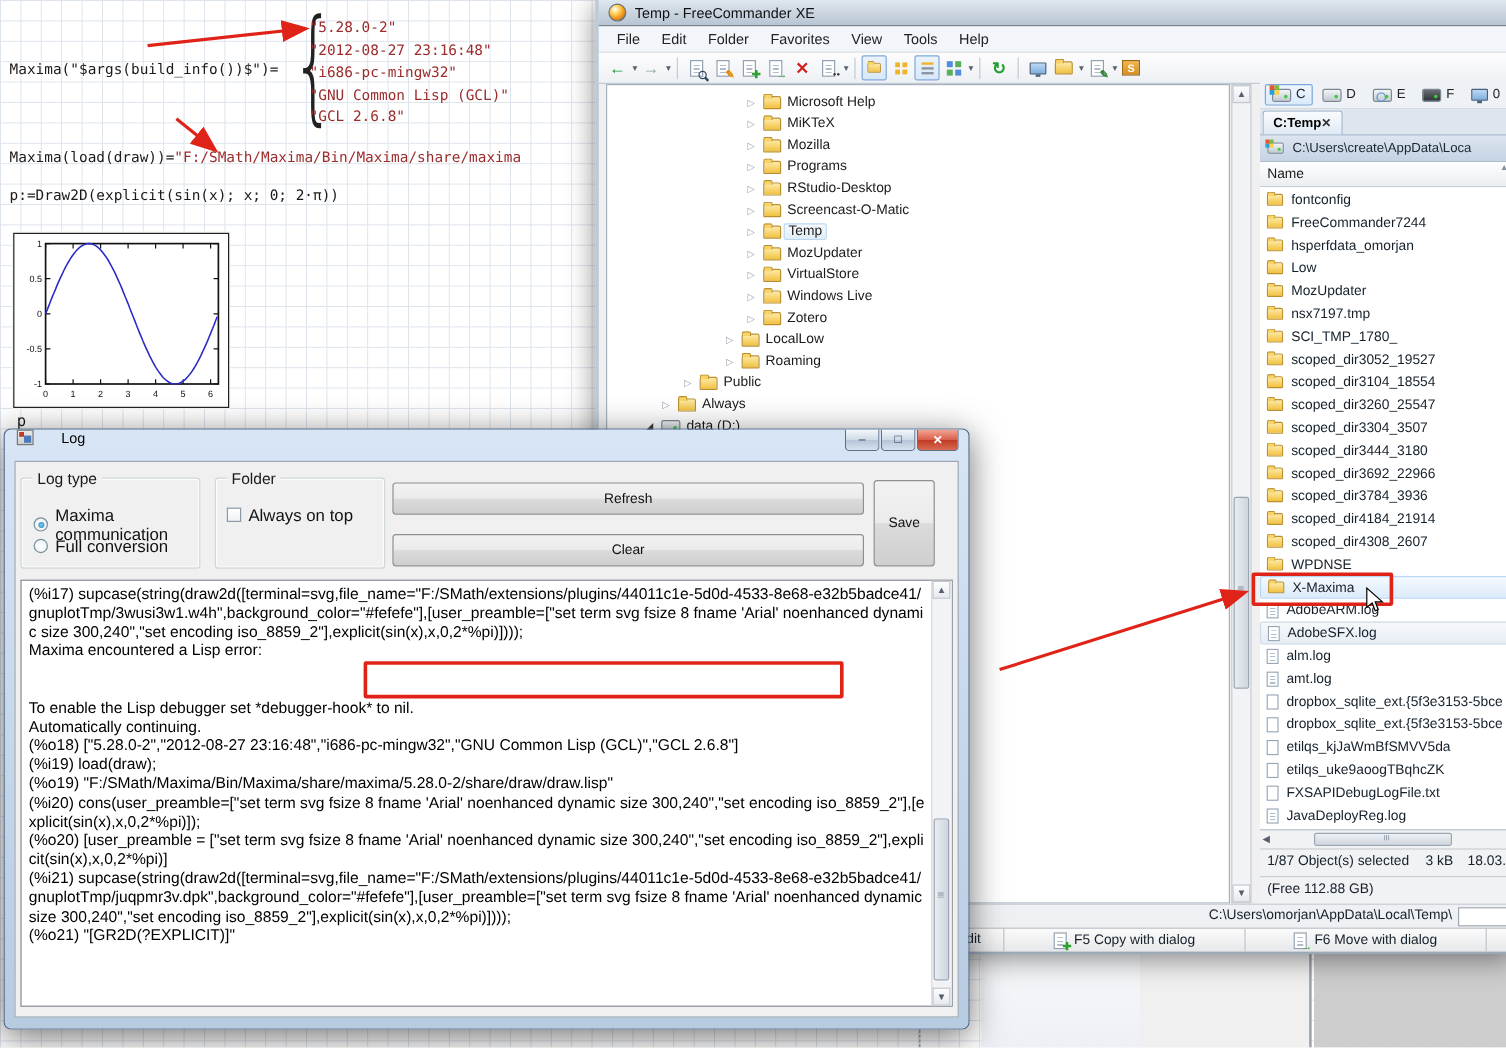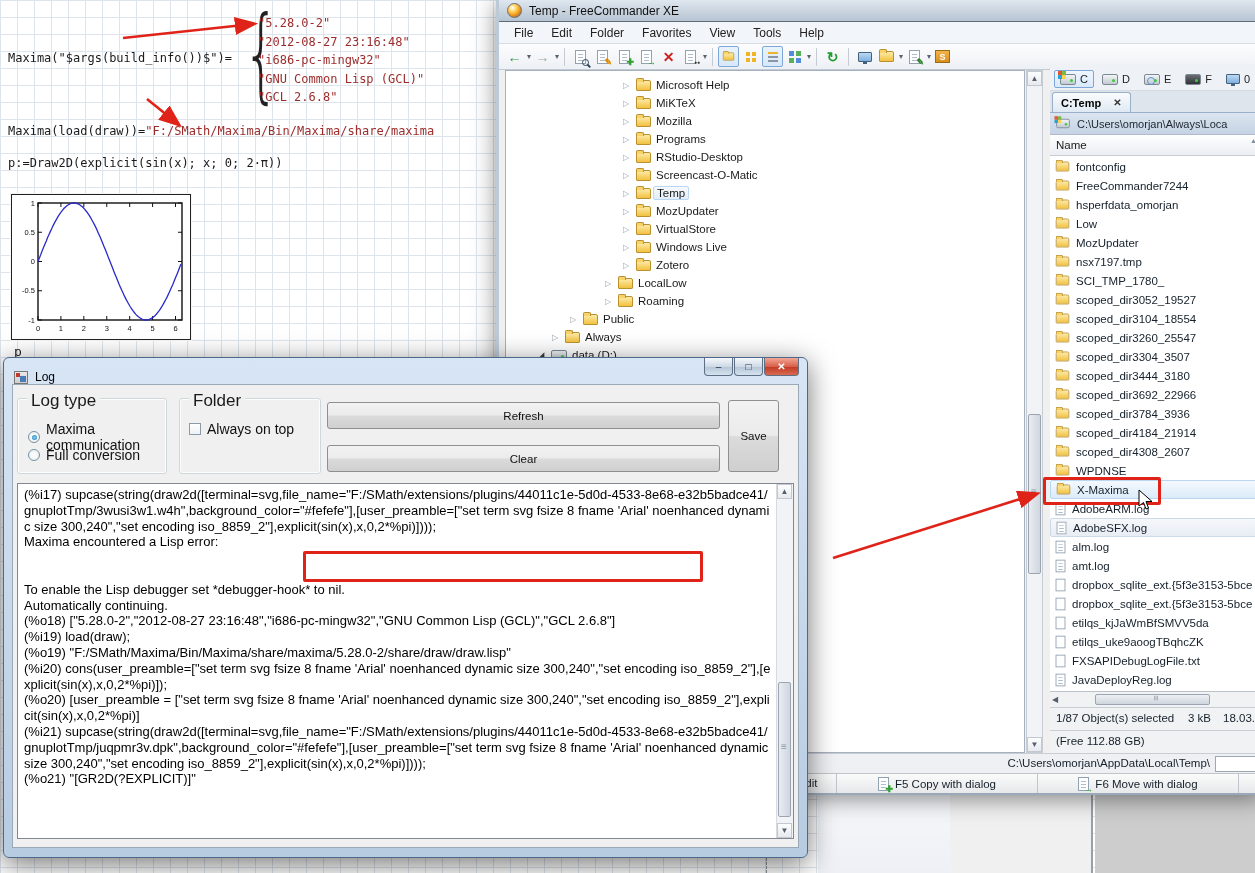--- a/index.html
+++ b/index.html
@@ -62,21 +62,21 @@
   .trow.sel .tlabel{background:linear-gradient(#f6fafd,#e3eef9);border:1px solid #b9d7f3;border-radius:2px;padding:0 3px;margin-left:-3px}
   #fc-treescroll{position:absolute;left:527px;top:70px;width:17px;height:683px;background:#f2f3f6;border:1px solid #c7ccd2}
   .sbarrow{position:absolute;left:0;width:15px;height:15px;font-size:8px;color:#55606c;display:flex;align-items:center;justify-content:center;background:linear-gradient(#fcfdfe,#e7eaee);border:1px solid #c3c8cf}
   .sbthumb{position:absolute;left:1px;width:13px;background:linear-gradient(90deg,#e9edf2,#cfd6de);border:1px solid #9aa5b1;border-radius:2px}
   .sbthumb::after{content:"≡";position:absolute;left:2px;top:50%;margin-top:-8px;font-size:10px;color:#8b97a4}
   #fc-right{position:absolute;left:551px;top:68px;width:215px;height:685px;display:flex;flex-direction:column}
   .drivebar{height:23px;background:#eef1f6;display:flex;align-items:center;gap:2px;padding-left:4px;border-bottom:1px solid #d4dae1}
   .drv{display:flex;align-items:center;gap:4px;padding:2px 5px;border:1px solid transparent;border-radius:2px;font-size:11px;color:#222;position:relative}
   .drv.sel{border-color:#7da6d9;background:linear-gradient(#eef6fe,#d9eafc)}
   .tabbar{height:22px;background:#dfe5ec;display:flex;align-items:flex-end;padding-left:2px;border-bottom:1px solid #9ab0c8}
-  .tab{height:20px;display:flex;align-items:center;gap:12px;padding:0 8px;background:linear-gradient(#fafcfe,#dfe9f3);border:1px solid #9ab0c8;border-bottom:none;border-radius:3px 3px 0 0;font-size:11px;font-weight:bold}
+  .tab{height:20px;display:flex;align-items:center;gap:0;padding:0 8px;background:linear-gradient(#fafcfe,#dfe9f3);border:1px solid #9ab0c8;border-bottom:none;border-radius:3px 3px 0 0;font-size:11px;font-weight:bold}
   .tabx{font-size:10px;color:#333;font-weight:bold}
   .pathrow{height:22px;background:linear-gradient(#dce5f0,#c5d3e4);display:flex;align-items:center;gap:6px;padding-left:5px;font-size:11px;color:#1c2530;border-bottom:1px solid #aebccd;white-space:nowrap;overflow:hidden}
   .hdr{height:21px;background:linear-gradient(#fefefe,#ebeef2);border-bottom:1px solid #c8cdd4;display:flex;align-items:center;padding:0 6px;font-size:11.5px;color:#1a1a1a;position:relative}
   .hdr .sort{position:absolute;right:8px;top:2px;font-size:7px;color:#7e8e9e}
   #fc-files{flex:1 1 auto;background:#fff;position:relative;overflow:hidden}
   .frow{position:absolute;left:0;width:260px;height:19px;display:flex;align-items:center;gap:6px;padding-left:5px;font-size:11.5px;color:#15202b;white-space:nowrap}
   .frow .fic{transform:scale(.9)}
   .frow.hot{background:linear-gradient(#f4f9fe,#dcebfa);border:1px solid #b9d7f3;border-radius:2px}
   .frow.sel2{background:linear-gradient(#f6f8fb,#e7edf4);border:1px solid #ccd9e6;border-radius:2px}
   .hscroll{height:16px;background:#f1f2f4;border-top:1px solid #bcc2c9;position:relative}
@@ -86,30 +86,30 @@
   .statrow{height:23px;background:#f1f2f4;border-top:1px solid #c9ced4;position:relative;font-size:11.5px;color:#15202b;overflow:hidden}
   .statrow span{position:absolute;top:4px;white-space:nowrap}
   .fc-pathbar{position:absolute;left:6px;top:753px;right:0;height:20px;background:#eef0f3;border-top:1px solid #c9ced4;font-size:11.5px;color:#15202b}
   .fc-pathbar .ptext{position:absolute;right:52px;top:3px;white-space:nowrap}
   .fc-pathbar .pedit{position:absolute;right:0;top:2px;width:47px;height:16px;background:#fff;border:1px solid #9fa8b2}
   .fc-btnbar{position:absolute;left:6px;top:773px;right:0;height:20px;background:linear-gradient(#fbfbfb,#e7e8ea);border-top:1px solid #c0c5cb;display:flex}
   .fcell{position:relative;height:100%;border-right:1px solid #c0c5cb;display:flex;align-items:center;justify-content:center;gap:6px;font-size:11.5px;color:#15202b;overflow:hidden}
   
   #dlg{left:3px;top:357px;width:805px;height:501px;z-index:40;border:1px solid #4c688a;border-radius:6px;
     background:linear-gradient(#d7e5f5,#b7cbe1);box-shadow:0 6px 28px rgba(0,0,0,.55)}
-  .dlg-title{position:absolute;left:0;top:0;right:0;height:26px;display:flex;align-items:flex-end;gap:7px;padding-left:10px;font-size:12px;color:#000}
+  .dlg-title{position:absolute;left:0;top:0;right:0;height:26px;display:flex;align-items:flex-start;gap:23px;padding-left:10px;font-size:12px;color:#000}
   .dlg-ico{width:14px;height:13px;border:1px solid #777;background:linear-gradient(#e8e8e8,#cfcfcf);position:relative}
   .dlg-ico::before{content:"";position:absolute;left:1px;top:1px;width:4px;height:4px;background:#c0392b}
   .dlg-ico::after{content:"";position:absolute;right:1px;bottom:1px;width:6px;height:6px;background:#4a7ab8}
   .winbtns{position:absolute;top:0;right:8px;display:flex}
   .wbtn{width:29px;height:18px;border:1px solid #5d6f84;border-top:none;background:linear-gradient(#f4f8fc,#cfdae6 50%,#b4c4d6 50%,#d5e2ef);color:#20314a;font-size:10px;display:flex;align-items:center;justify-content:center;border-radius:0 0 4px 4px;margin-left:1px}
   .wbtn.close{width:35px;background:linear-gradient(#f2a695,#d9604a 50%,#c03822 50%,#d96b52);color:#fff;font-weight:bold}
   .dlg-client{position:absolute;left:8px;right:8px;top:26px;bottom:9px;background:#f0f0f0;border:1px solid #9aa8b8}
   .grp{position:absolute;border:1px solid #d0d7db;border-radius:3px;box-shadow:inset 0 0 0 1px #fcfdfd}
-  .grp .glabel{position:absolute;left:9px;top:-8px;background:#f0f0f0;padding:0 4px;font-size:17px;color:#1a1a1a}
+  .grp .glabel{position:absolute;left:9px;top:-8px;background:#f0f0f0;padding:0 4px;font-size:13px;color:#1a1a1a}
   .optrow{position:absolute;display:flex;align-items:center;gap:6px;font-size:14px;color:#111}
   .radio{width:12px;height:12px;border:1px solid #77909f;border-radius:50%;background:radial-gradient(#fff,#e8eef2);position:relative;flex:none}
   .radio.on::after{content:"";position:absolute;left:2.5px;top:2.5px;width:5px;height:5px;border-radius:50%;background:radial-gradient(#7fd3f7,#1d78ad)}
   .chk{width:12px;height:12px;border:1px solid #8a9aa9;background:linear-gradient(#fff,#eef2f5);flex:none}
   .btn{position:absolute;border:1px solid #8e8f8f;border-radius:3px;background:linear-gradient(#f2f2f2 0%,#ebebeb 49%,#dbdbdb 51%,#cfcfcf 100%);font-size:11.5px;color:#111;display:flex;align-items:center;justify-content:center}
   .logbox{position:absolute;left:4px;top:98px;right:4px;bottom:8px;background:#fff;border:1px solid #828790;padding:3px 22px 3px 6px;font-size:13px;line-height:15.8px;color:#000;overflow:hidden;overflow-wrap:anywhere;word-break:break-all}
   .logbox p{min-height:15.8px}
   .logscroll{position:absolute;right:5px;top:99px;bottom:9px;width:17px;background:#f2f3f6;border-left:1px solid #d7dade}
   .boxed{border:3px solid #d42a20;border-radius:2px;padding:0 2px;word-break:keep-all;white-space:nowrap}
   
@@ -393,21 +393,21 @@
     <div class="tabbar">
       <div class="tab">
         <span>C:Temp</span>
         <span class="tabx">✕</span>
       </div>
     </div>
     <div class="pathrow">
       <span class="ico-drive" style="transform:scale(.85)">
           <span class="winflag"></span>
         </span>
-      <span>C:\Users\omorjan\Always\Loca</span>
+      <span>C:\Users\create\AppData\Loca</span>
     </div>
     <div class="hdr">
       <span>Name</span>
       <span class="sort">▲</span>
     </div>
     <div id="fc-files">
         <div class="frow" style="top: 1px;">
           <span class="fic ico-folder"></span>
           <span>fontconfig</span>
         </div>

